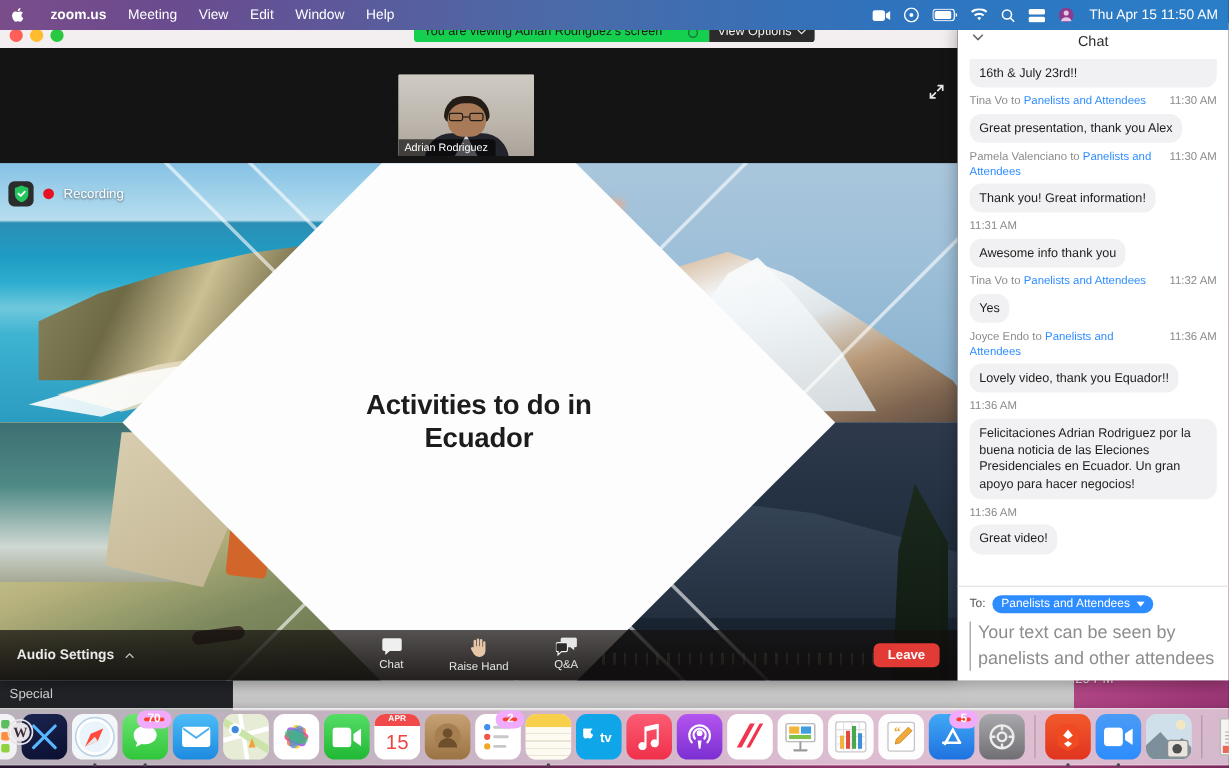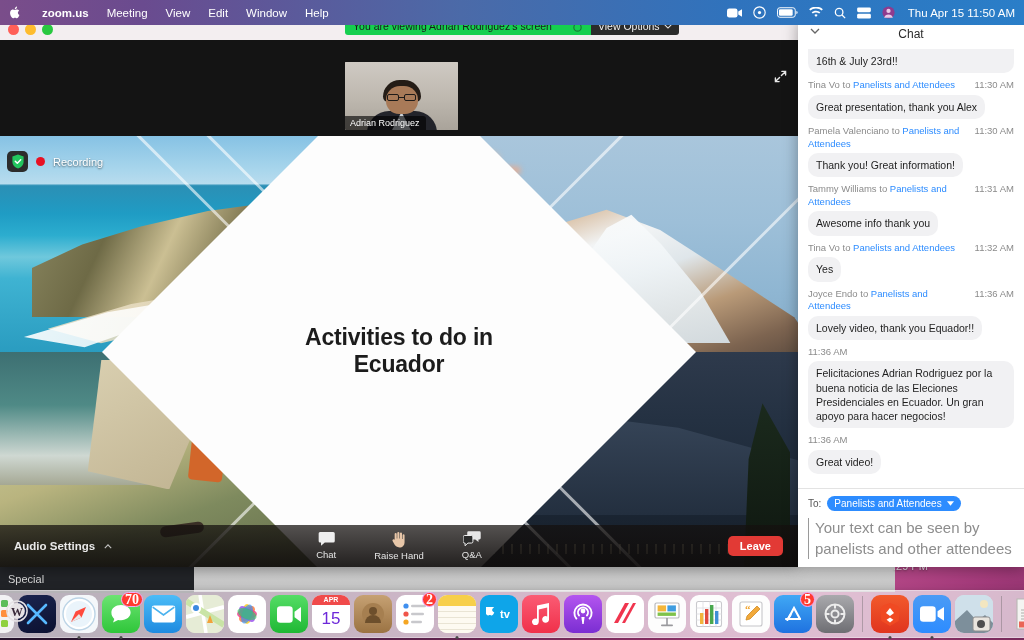--- a/index.html
+++ b/index.html
@@ -63,21 +63,21 @@
   }
   #viewingbar .dark {
     background:#2b2b2b; color:#f2f2f2; display:flex; align-items:center;
     padding:0 7px; gap:4px;
   }
 
   
   #sharearea { position:absolute; left:0; top:21px; width:798px; height:527px; background:#141414; }
 
   #selfview {
-    position:absolute; left:345px; top:22px; width:113px; height:68px;
+    position:absolute; left:332px; top:22px; width:113px; height:68px;
     background:#b6b2ac; overflow:hidden; border-radius:1px;
   }
   #selfview .headbg {
     position:absolute; inset:0;
     background:linear-gradient(180deg,#cfcac3 0%,#bdb7ae 55%,#a9a39a 100%);
   }
   #selfview .person { position:absolute; left:50%; bottom:0; transform:translateX(-50%); width:86px; height:52px; }
   #selfview .hair { position:absolute; left:24px; top:2px; width:38px; height:22px; background:#241c16; border-radius:19px 19px 6px 6px; }
   #selfview .face { position:absolute; left:27px; top:8px; width:32px; height:28px; background:#a87a58; border-radius:14px 14px 13px 13px; }
   #selfview .glass { position:absolute; top:16px; width:12px; height:7px; border:1.4px solid #1d1a18; border-radius:2px; }
@@ -253,22 +253,22 @@
     z-index:70;
     box-shadow:0 3px 12px rgba(0,0,0,.3);
   }
   .dock-sep { width:1px; height:36px; background:rgba(90,90,90,.35); margin:0 4px; }
   .dicon { position:relative; width:38px; height:38px; border-radius:9px; overflow:visible;
     display:flex; align-items:center; justify-content:center; }
   .dicon .sq { width:38px; height:38px; border-radius:9px; display:flex; align-items:center; justify-content:center;
     overflow:hidden; position:relative; }
   .badge {
     position:absolute; right:-3px; top:-3px; min-width:15px; height:15px; padding:0 3px;
-    background:#ff3b30; color:#fff; border-radius:8px; font-size:14px; font-weight:bold;
-    display:flex; align-items:center; justify-content:center; border:1px solid #f0abfc;font-family:Liberation Serif, serif;
+    background:#ff3b30; color:#fff; border-radius:8px; font-size:10px; font-weight:bold;
+    display:flex; align-items:center; justify-content:center; border:6px solid #f0abfc;
   }
   .rundot { position:absolute; bottom:-6px; left:50%; transform:translateX(-50%);
     width:3px; height:3px; border-radius:50%; background:#4a4a4a; }
   #wplogo { position:absolute; left:6px; bottom:14px; z-index:71; }
 </style>
 </head>
 <body>
 
 <div id="desktop"></div>
 
@@ -505,21 +505,20 @@
     <div class="msg">
       <div class="meta">
         <span class="who"><span>Pamela Valenciano</span> to <b>Panelists and Attendees</b></span>
         <span class="time">11:30 AM</span>
       </div>
       <div class="bubble">Thank you! Great information!</div>
     </div>
 
     <div class="msg">
       <div class="meta">
-        <span class="who"><span>Tammy Williams</span> to <b>Panelists and Attendees</b></span>
         <span class="time">11:31 AM</span>
       </div>
       <div class="bubble">Awesome info thank you</div>
     </div>
 
     <div class="msg">
       <div class="meta">
         <span class="who"><span>Tina Vo</span> to <b>Panelists and Attendees</b></span>
         <span class="time">11:32 AM</span>
       </div>
@@ -664,21 +663,21 @@
       <svg width="24" height="17" viewBox="0 0 26 18" fill="#fff">
           <rect x="0" y="0" width="17" height="18" rx="3.6"></rect>
           <path d="M19 6l7-5v16l-7-5z"></path>
         </svg>
     </div>
   </div>
 
   <div class="dicon">
     <div class="sq" style="background:#fff; flex-direction:column;">
       <div style="background:#f04a4a;color:#fff;font-size:7px;font-weight:bold;width:100%;text-align:center;line-height:10px;">APR</div>
-      <div style="flex:1;display:flex;align-items:center;justify-content:center;font-size:17px;color:#6d28d9;">15</div>
+      <div style="flex:1;display:flex;align-items:center;justify-content:center;font-size:17px;color:#ef4444;">15</div>
     </div>
   </div>
 
   <div class="dicon">
     <div class="sq" style="background:linear-gradient(180deg,#c6a173,#9b7343)">
       <svg width="24" height="24" viewBox="0 0 24 24">
           <circle cx="12" cy="12" r="11" fill="#a67f50"></circle>
           <circle cx="12" cy="9" r="4" fill="#6d4f2c"></circle>
           <path d="M4 21a8 8 0 0116 0z" fill="#6d4f2c"></path>
         </svg>

